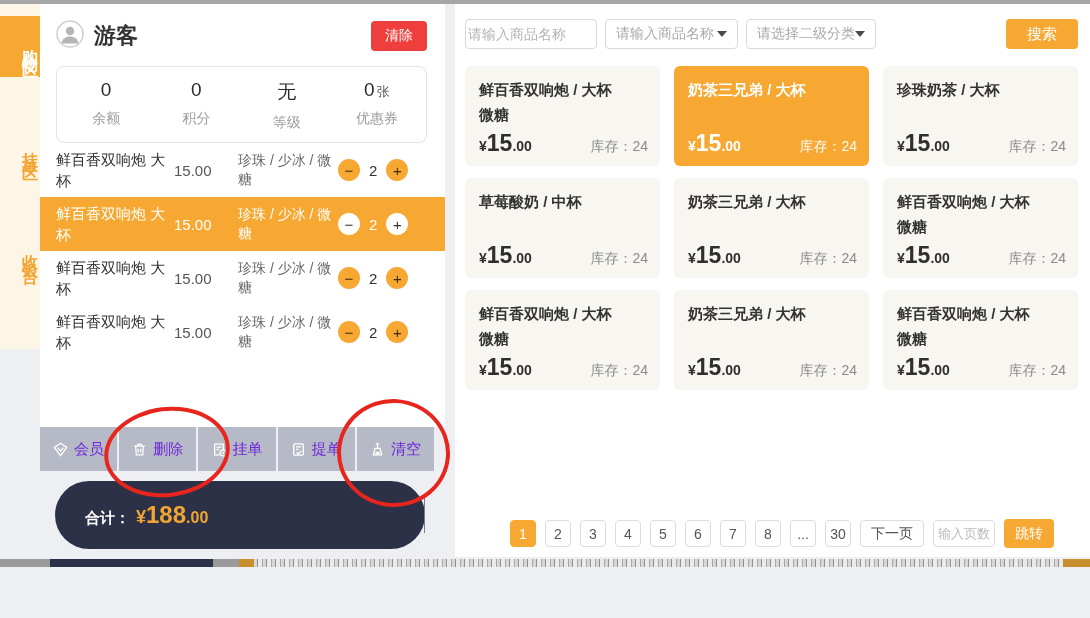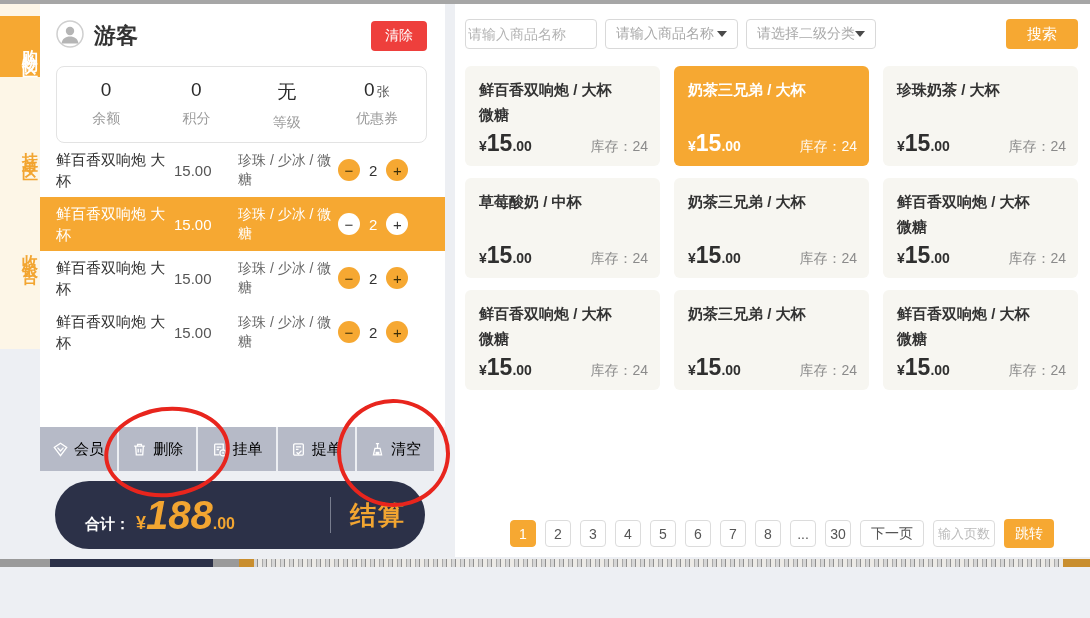--- a/index.html
+++ b/index.html
@@ -57,31 +57,31 @@
   .qty-btn { width:22px; height:22px; border-radius:50%; background:#f6a832; color:#3c2e09;
              font-size:15px; display:flex; align-items:center; justify-content:center;
              border:none; cursor:pointer; line-height:1; }
   .qty-num { margin:0 9px; font-size:15px; }
   .cart-row.selected { background:#f6a832; color:#fff; margin:0 -18px 0 -16px; padding:6px 18px 6px 16px; }
   .cart-row.selected .price, .cart-row.selected .spec { color:#fff; }
   .cart-row.selected .qty-btn { background:#fff; color:#333; }
 
   
   .action-bar { position:absolute; left:40px; top:423px; width:394px; height:44px; display:flex; gap:2px; }
-  .act-btn { flex:1; background:#b6bac7; border:none; color:#000000; font-size:15px; display:flex;
+  .act-btn { flex:1; background:#b6bac7; border:none; color:#6d28d9; font-size:15px; display:flex;
              align-items:center; justify-content:center; gap:6px; cursor:pointer; }
   .act-btn svg { display:block; }
 
   
   .total-pill { position:absolute; left:55px; top:477px; width:370px; height:68px; background:#2c3148;
                 border-radius:34px; display:flex; align-items:center; }
   .total-left { flex:1; display:flex; align-items:baseline; padding-left:30px; }
   .total-label { color:#fff; font-size:15px; font-weight:bold; }
   .cur { color:#f2a531; font-size:18px; font-weight:bold; margin-left:6px; }
-  .amt-int { color:#f2a531; font-size:40px; font-weight:bold;font-style:italic; }
+  .amt-int { color:#f2a531; font-size:24px; font-weight:bold; }
   .amt-dec { color:#f2a531; font-size:16px; font-weight:bold; }
   .total-div { width:1px; height:36px; background:#787d8e; }
   .checkout { width:94px; text-align:center; color:#f2a531; font-size:26px; font-weight:bold;
               letter-spacing:2px; cursor:pointer; }
 
   
   .anno { position:absolute; border:4px solid #e8251d; border-radius:50%; z-index:6; pointer-events:none; }
   .anno1 { left:104px; top:403px; width:126px; height:90px; transform:rotate(-7deg); }
   .anno2 { left:337px; top:395px; width:113px; height:108px; transform:rotate(4deg); }
 
@@ -281,21 +281,20 @@
     </div>
 
     <div class="total-pill">
       <div class="total-left">
         <span class="total-label">合计：</span>
         <span class="cur">¥</span>
         <span class="amt-int">188</span>
         <span class="amt-dec">.00</span>
       </div>
       <div class="total-div"></div>
-      <div class="checkout">结算</div>
     </div>
 
     <div class="anno anno1"></div>
     <div class="anno anno2"></div>
 
     <section class="right-panel">
       <div class="search-row">
         <input class="search-input" type="text" placeholder="请输入商品名称" style="">
         <div class="select-box sel1">
           <span>请输入商品名称</span>

